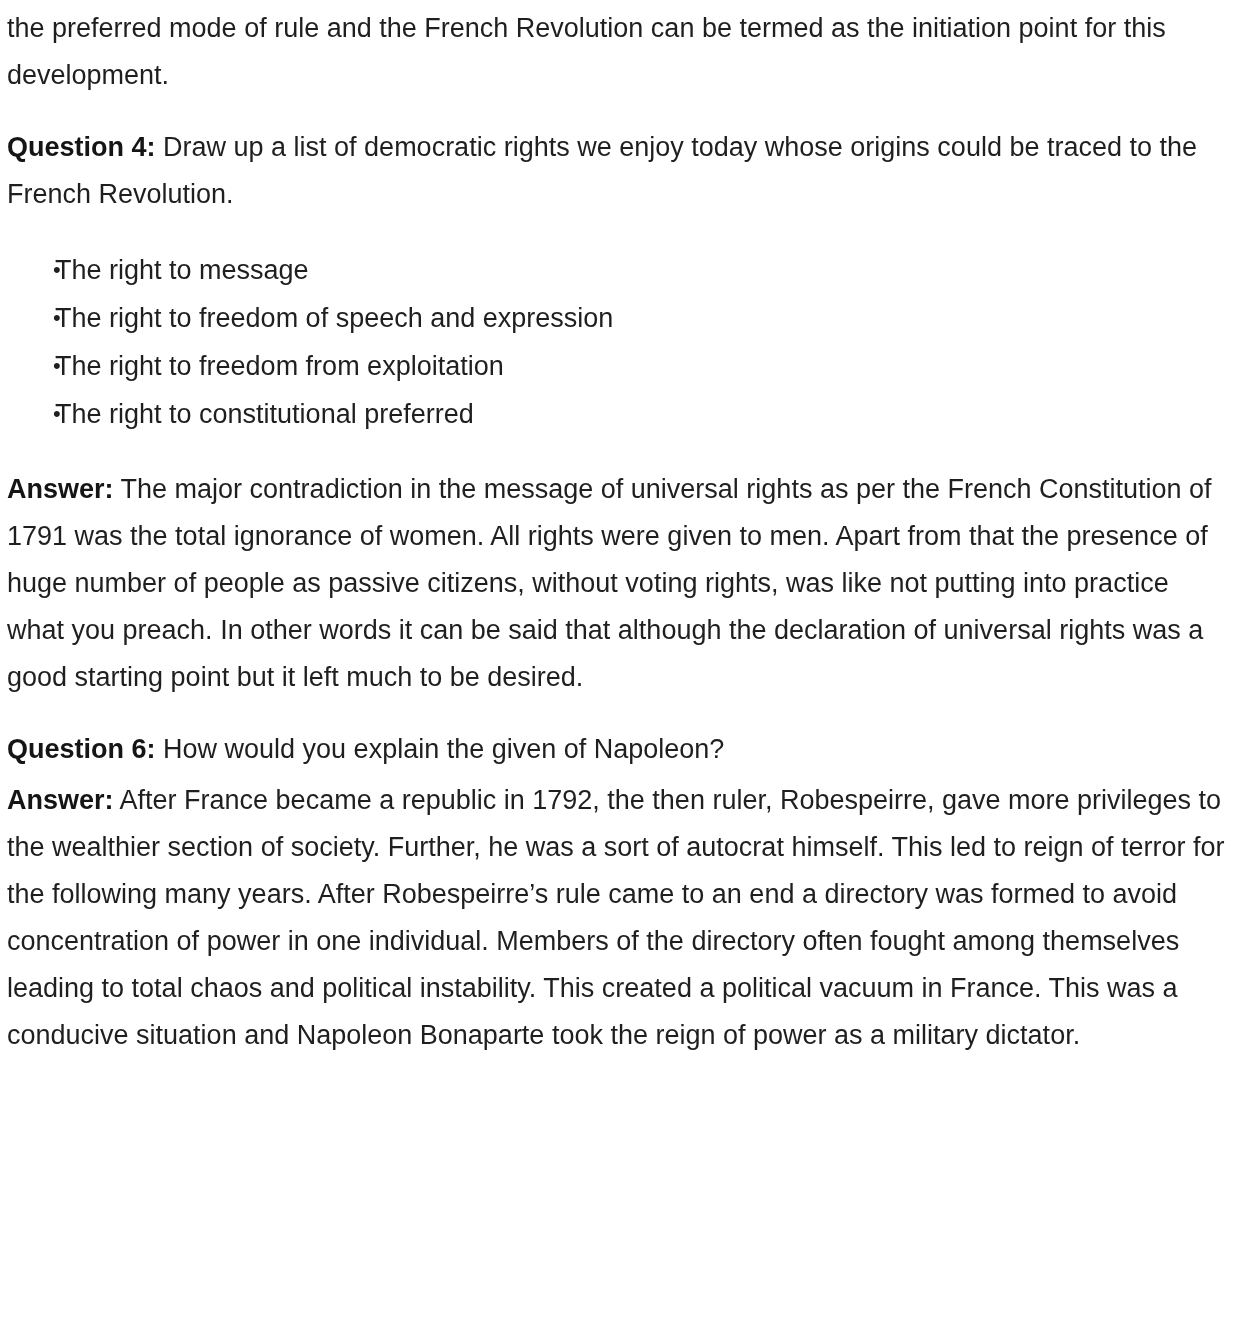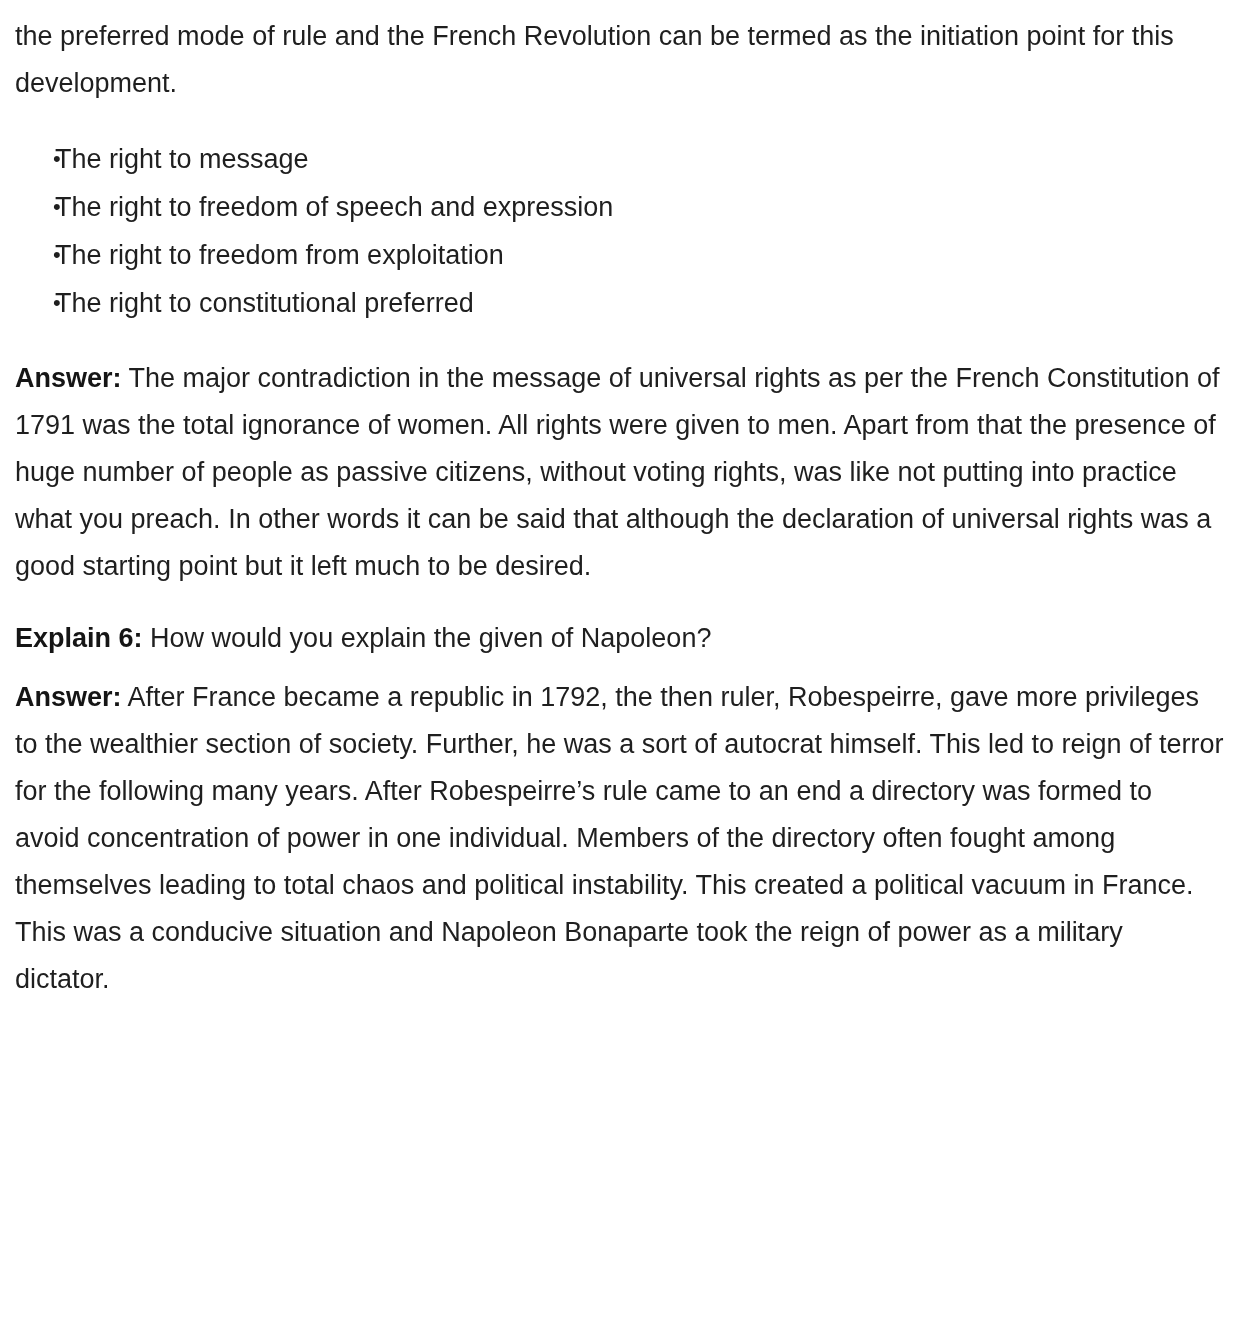--- a/index.html
+++ b/index.html
@@ -11,21 +11,21 @@
   body {
     width: 1250px;
     min-height: 1317px;
     font-family: "Liberation Sans", sans-serif;
     font-size: 27px;
     line-height: 47px;
     color: #1f1f1f;
     padding: 1px 14px 8px 3px;
   }
   .para {
-    margin: 12px;
+    margin: 4px;
   }
   .block {
     margin-top: 25px;
   }
   .label {
     font-weight: bold;
     color: #151515;
   }
   ul.bullets {
     list-style: none;
@@ -51,20 +51,23 @@
 </head>
 <body>
 
 <div class="page">
 
   <p class="para">
     <span>the preferred mode of rule and the French Revolution can be termed as the initiation point for this development.</span>
   </p>
 
   <section class="block">
+    <p class="para">
+      <strong class="label">Question 4:</strong><span> Draw up a list of democratic rights we enjoy today whose origins could be traced to the French Revolution.</span>
+    </p>
     <ul class="bullets">
       <li class="bullet-item">
         <span class="dot">•</span>
         <span class="bullet-text">The right to message</span>
       </li>
       <li class="bullet-item">
         <span class="dot">•</span>
         <span class="bullet-text">The right to freedom of speech and expression</span>
       </li>
       <li class="bullet-item">
@@ -79,20 +82,20 @@
   </section>
 
   <section>
     <p class="para">
       <strong class="label">Answer:</strong><span> The major contradiction in the message of universal rights as per the French Constitution of 1791 was the total ignorance of women. All rights were given to men. Apart from that the presence of huge number of people as passive citizens, without voting rights, was like not putting into practice what you preach. In other words it can be said that although the declaration of universal rights was a good starting point but it left much to be desired.</span>
     </p>
   </section>
 
   <section class="block">
     <p class="para">
-      <strong class="label">Explain 6:</strong><span> How would you explain the given of Napoleon?</span>
+      <strong class="label">Question 6:</strong><span> How would you explain the given of Napoleon?</span>
     </p>
     <p class="para">
       <strong class="label">Answer:</strong><span> After France became a republic in 1792, the then ruler, Robespeirre, gave more privileges to the wealthier section of society. Further, he was a sort of autocrat himself. This led to reign of terror for the following many years. After Robespeirre’s rule came to an end a directory was formed to avoid concentration of power in one individual. Members of the directory often fought among themselves leading to total chaos and political instability. This created a political vacuum in France. This was a conducive situation and Napoleon Bonaparte took the reign of power as a military dictator.</span>
     </p>
   </section>
 
 </div>
 
 </body></html>

